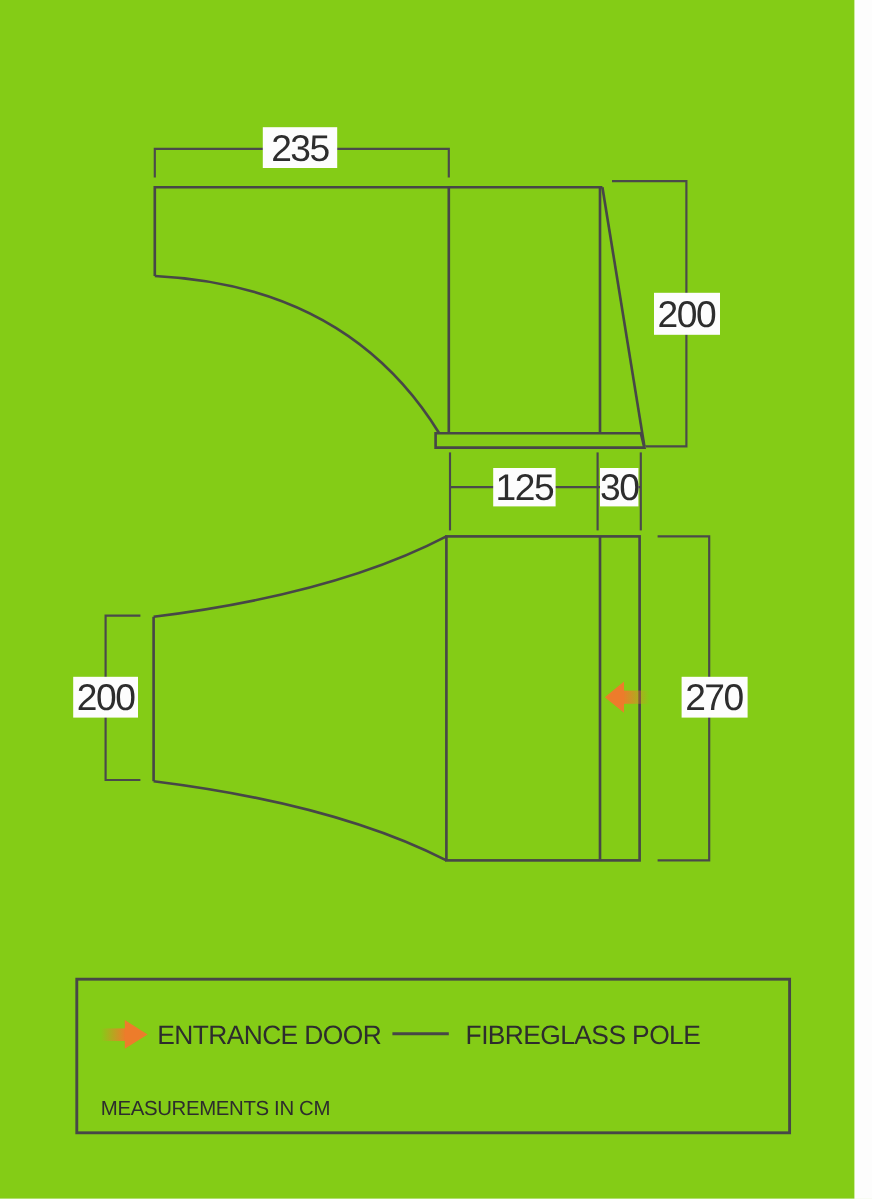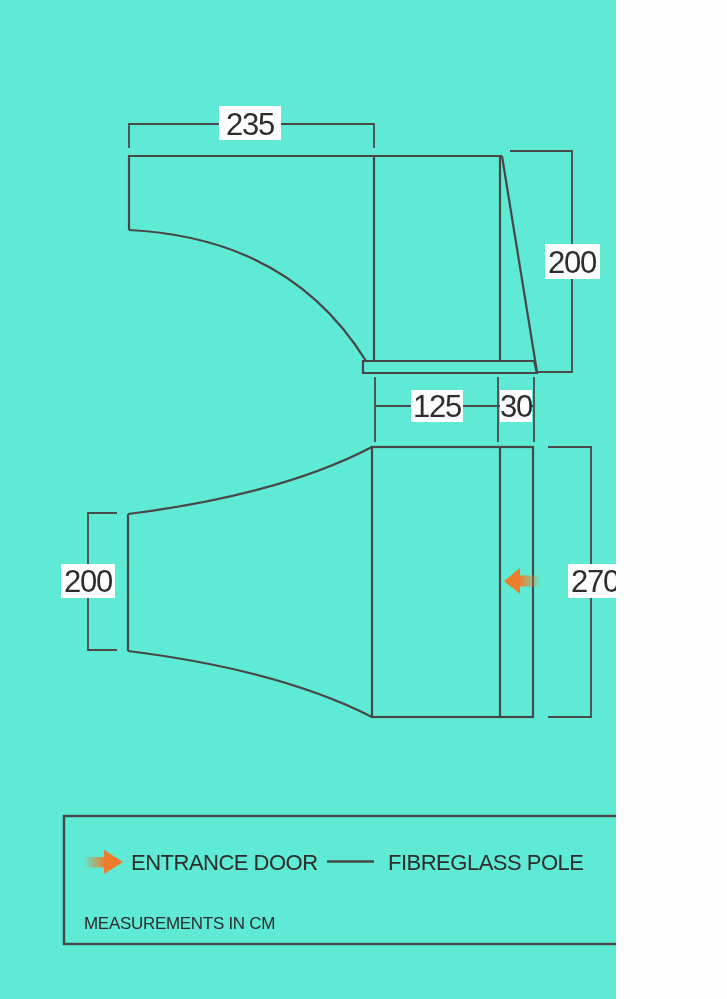--- a/index.html
+++ b/index.html
@@ -2,23 +2,23 @@
 <html><head>
 <meta charset="utf-8">
 <style>
   html, body {
     margin: 0;
     padding: 0;
     background: #fdfdfd;
   }
   .stage {
     position: relative;
-    width: 616px;
+    width: 712px;
     height: 999px;
-    background: #5eead4;
+    background: #84cc16;
     overflow: hidden;
     font-family: "Liberation Sans", sans-serif;
   }
   svg { display: block; }
   .dim-text {
     font-family: "Liberation Sans", sans-serif;
     font-size: 31px;
     letter-spacing: -1.2px;
     fill: #2d2d2d;
   }

